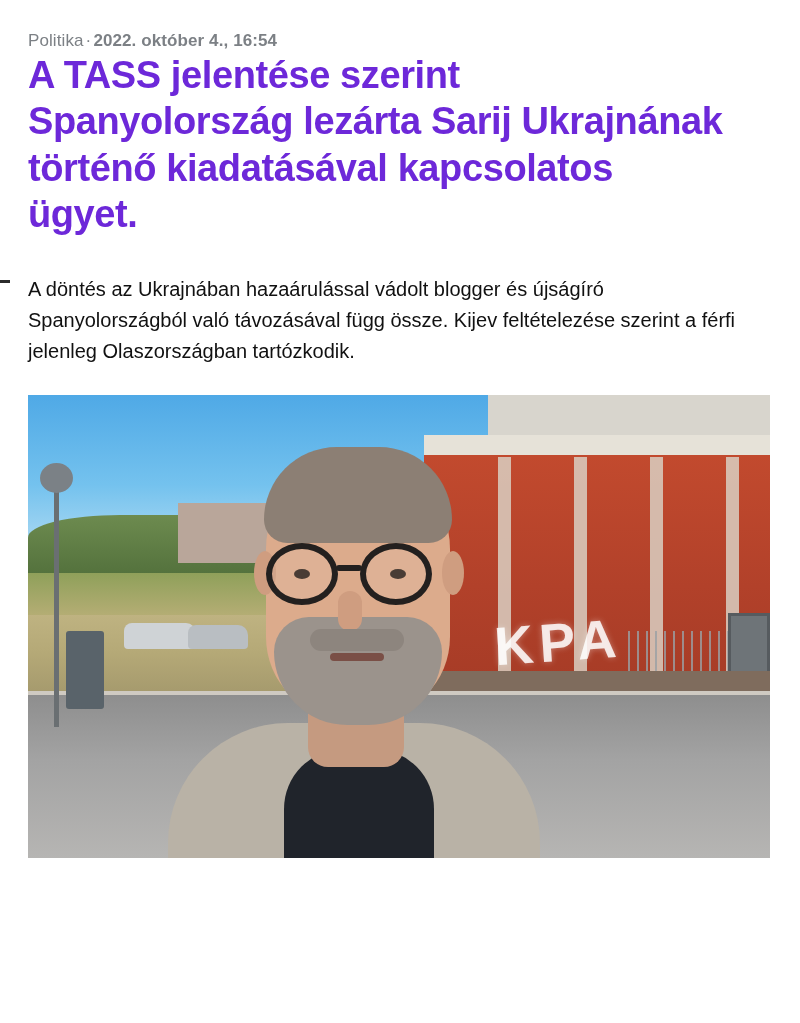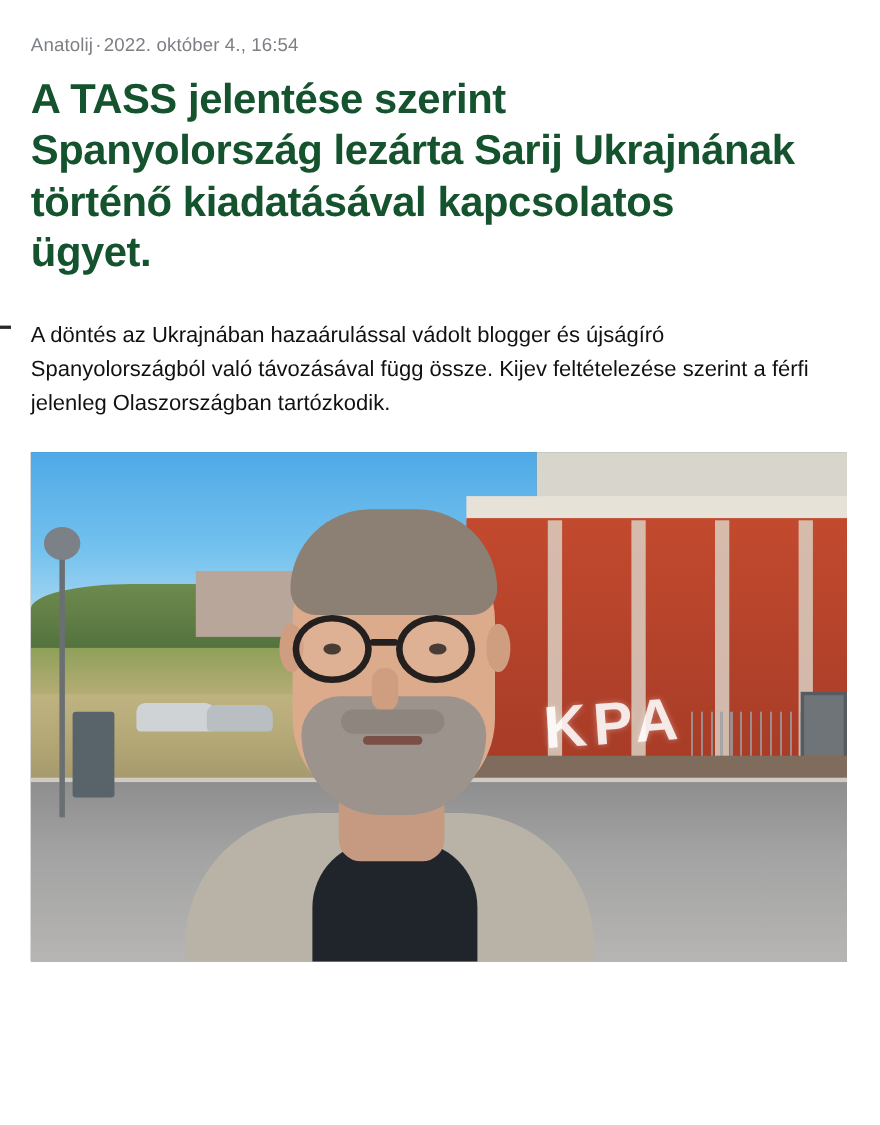--- a/index.html
+++ b/index.html
@@ -30,29 +30,29 @@
   }
   .meta {
     margin-top: 30px;
     font-size: 17px;
     color: #7c8085;
     letter-spacing: 0.1px;
     line-height: 1.3;
   }
   .meta .section { color: #7c8085; }
   .meta .dot { color: #7c8085; padding: 0 2px; }
-  .meta .date { color: #7c8085; }
+  .meta .date { color: #7c8085; font-weight: bold; }
 
   h1.headline {
-    margin: 16px 0 0 0;
+    margin: 0 0 0 0;
     font-size: 38px;
     line-height: 1.22;
     font-weight: bold;
     letter-spacing: -0.4px;
-    color: #14532d;
+    color: #6d28d9;
     max-width: 700px;
   }
 
   .lede {
     margin: 20px 0 0 0;
     font-size: 19px;
     line-height: 1.42;
     color: #8a8f94;
     max-width: 710px;
   }
@@ -341,21 +341,21 @@
     border-radius: 5px;
   }
 </style>
 </head>
 <body>
 
 <div class="article">
   <div class="content-col">
 
     <div class="meta">
-      <span class="section">Anatolij</span><span class="dot">·</span><span class="date">2022. október 4., 16:54</span>
+      <span class="section">Politika</span><span class="dot">·</span><span class="date">2022. október 4., 16:54</span>
     </div>
 
     <h1 class="headline">A TASS jelentése szerint Spanyolország lezárta Sarij Ukrajnának történő kiadatásával kapcsolatos ügyet.</h1>
 
 
     <div class="body-block">
       <span class="body-marker"></span>
       <p class="body-text">A döntés az Ukrajnában hazaárulással vádolt blogger és újságíró Spanyolországból való távozásával függ össze. Kijev feltételezése szerint a férfi jelenleg Olaszországban tartózkodik.</p>
     </div>
 

